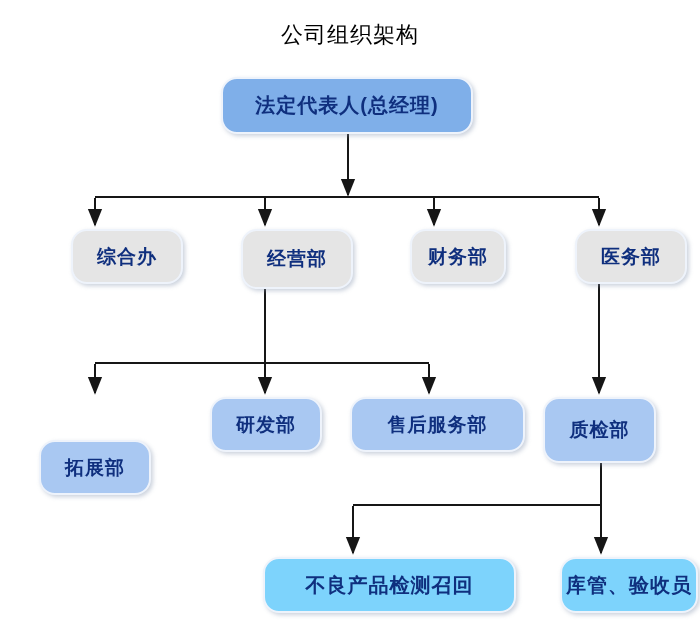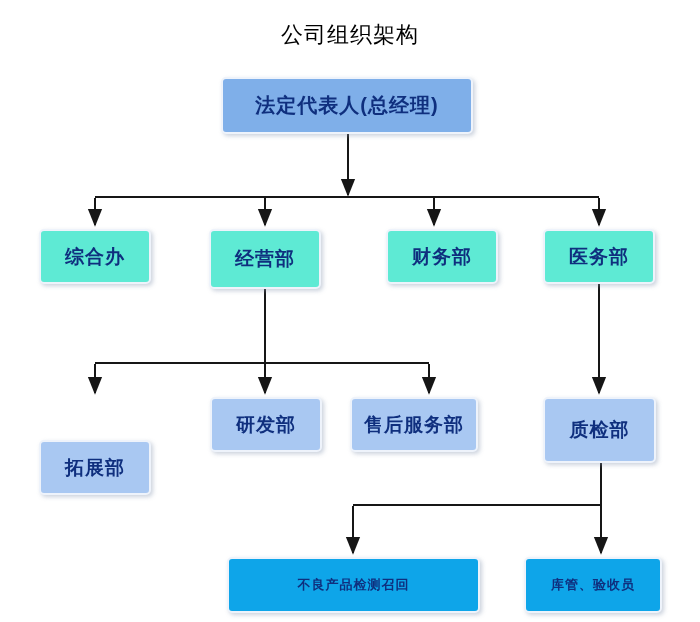--- a/index.html
+++ b/index.html
@@ -20,33 +20,33 @@
     letter-spacing:1px;
   }
   svg.connectors{
     position:absolute;left:0;top:0;width:700px;height:622px;
     pointer-events:none;
   }
   .node{
     position:absolute;
     display:flex;align-items:center;justify-content:center;
     box-sizing:border-box;
-    border-radius:5px;
+    border-radius:16px;
     border:2px solid #eef3fb;
     box-shadow:2px 2px 4px rgba(140,155,180,0.45);
     color:#0f2f7e;
     font-weight:bold;
     font-size:19px;
     white-space:nowrap;
     letter-spacing:1px;
   }
   .lvl1{background:#7fafe9;font-size:20px;}
-  .lvl2{background:#5eead4;}
+  .lvl2{background:#e5e5e5;margin-left:32px;}
   .lvl3{background:#a9c8f2;}
-  .lvl4{background:#0ea5e9;font-size:13px;}
+  .lvl4{background:#7dd3fc;font-size:20px;margin-left:36px;}
 </style>
 </head>
 <body>
 
 <div id="stage">
 
   <div class="title">公司组织架构</div>
 
   <svg class="connectors" viewBox="0 0 700 622" xmlns="http://www.w3.org/2000/svg">
     <defs>
@@ -72,24 +72,24 @@
       <path d="M601 452 L601 553" marker-end="url(#arrow)"></path>
       <path d="M353 505 L601 505"></path>
       <path d="M353 506 L353 553" marker-end="url(#arrow)"></path>
     </g>
   </svg>
 
   <div class="node lvl1" style="left:221px;top:77px;width:252px;height:57px;">法定代表人(总经理)</div>
 
   <div class="node lvl2" style="left:39px;top:229px;width:112px;height:55px;">综合办</div>
   <div class="node lvl2" style="left:209px;top:229px;width:112px;height:60px;text-align:right;">经营部</div>
-  <div class="node lvl2" style="left:386px;top:229px;width:112px;height:55px;">财务部</div>
+  <div class="node lvl2" style="left:378px;top:229px;width:96px;height:55px;">财务部</div>
   <div class="node lvl2" style="left:543px;top:229px;width:112px;height:55px;">医务部</div>
 
   <div class="node lvl3" style="left:39px;top:397px;width:112px;height:55px;margin-top:43px;">拓展部</div>
   <div class="node lvl3" style="left:210px;top:397px;width:112px;height:55px;">研发部</div>
-  <div class="node lvl3" style="left:350px;top:397px;width:128px;height:55px;">售后服务部</div>
+  <div class="node lvl3" style="left:350px;top:397px;width:175px;height:55px;">售后服务部</div>
   <div class="node lvl3" style="left:543px;top:397px;width:113px;height:66px;">质检部</div>
 
   <div class="node lvl4" style="left:227px;top:557px;width:253px;height:56px;">不良产品检测召回</div>
   <div class="node lvl4" style="left:524px;top:557px;width:138px;height:56px;">库管、验收员</div>
 
 </div>
 
 </body></html>

